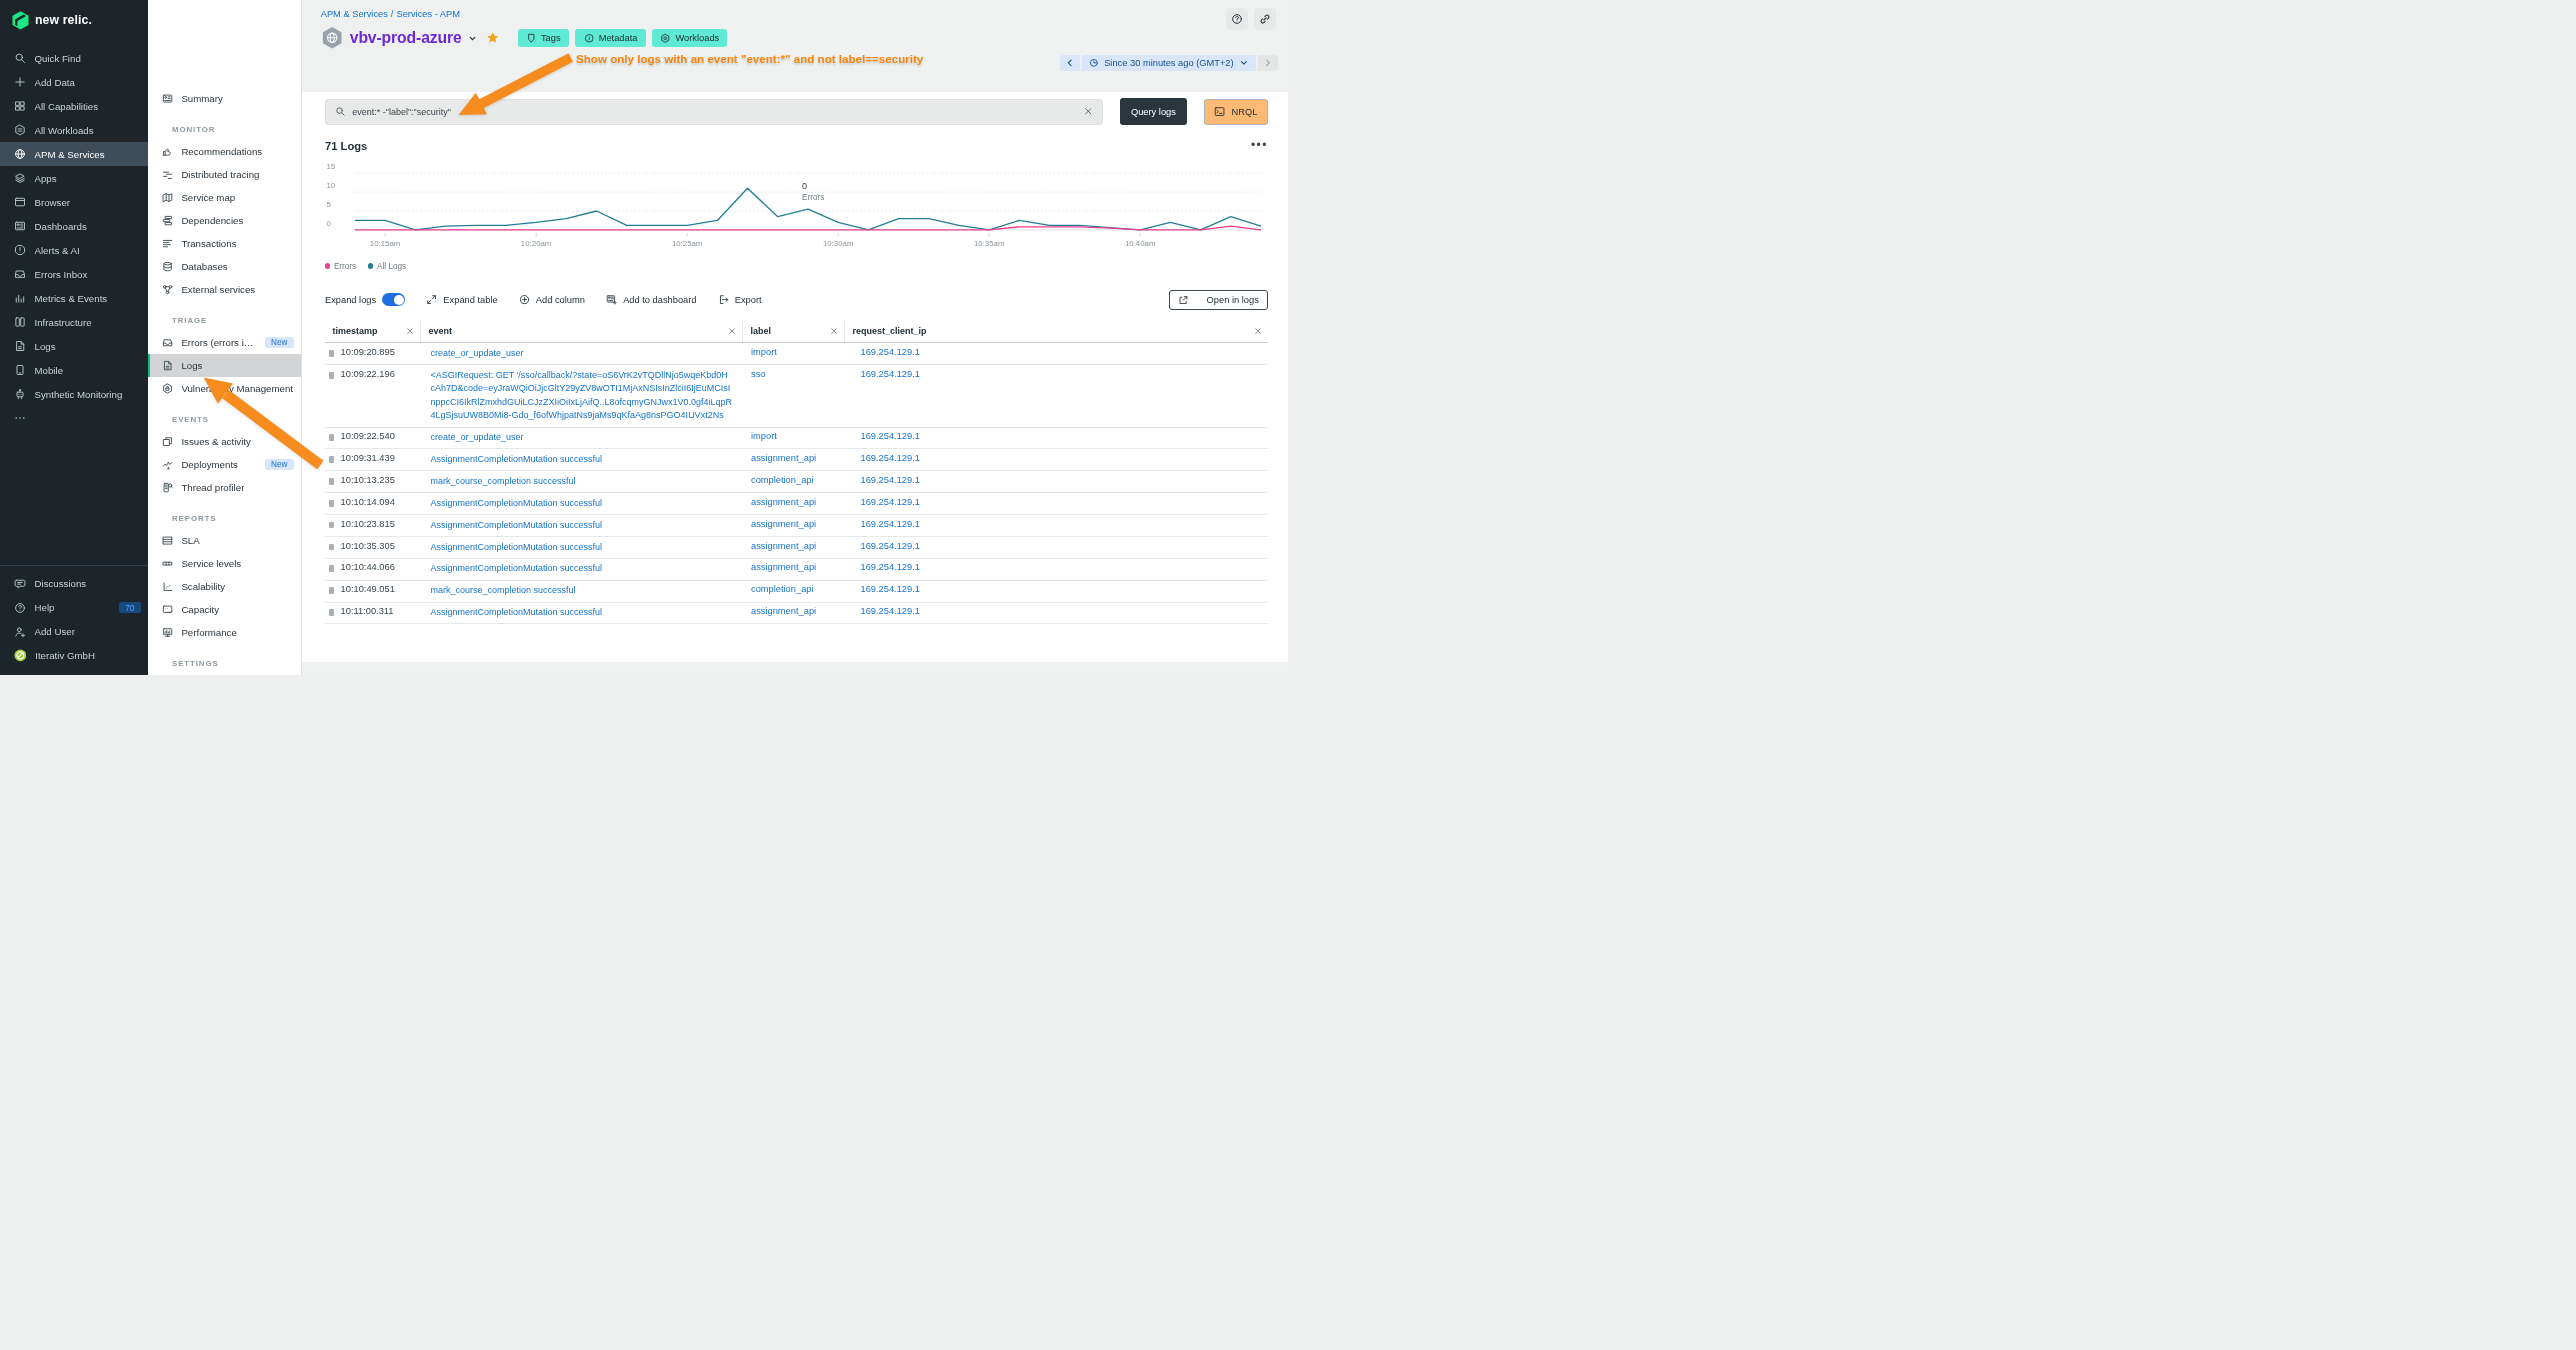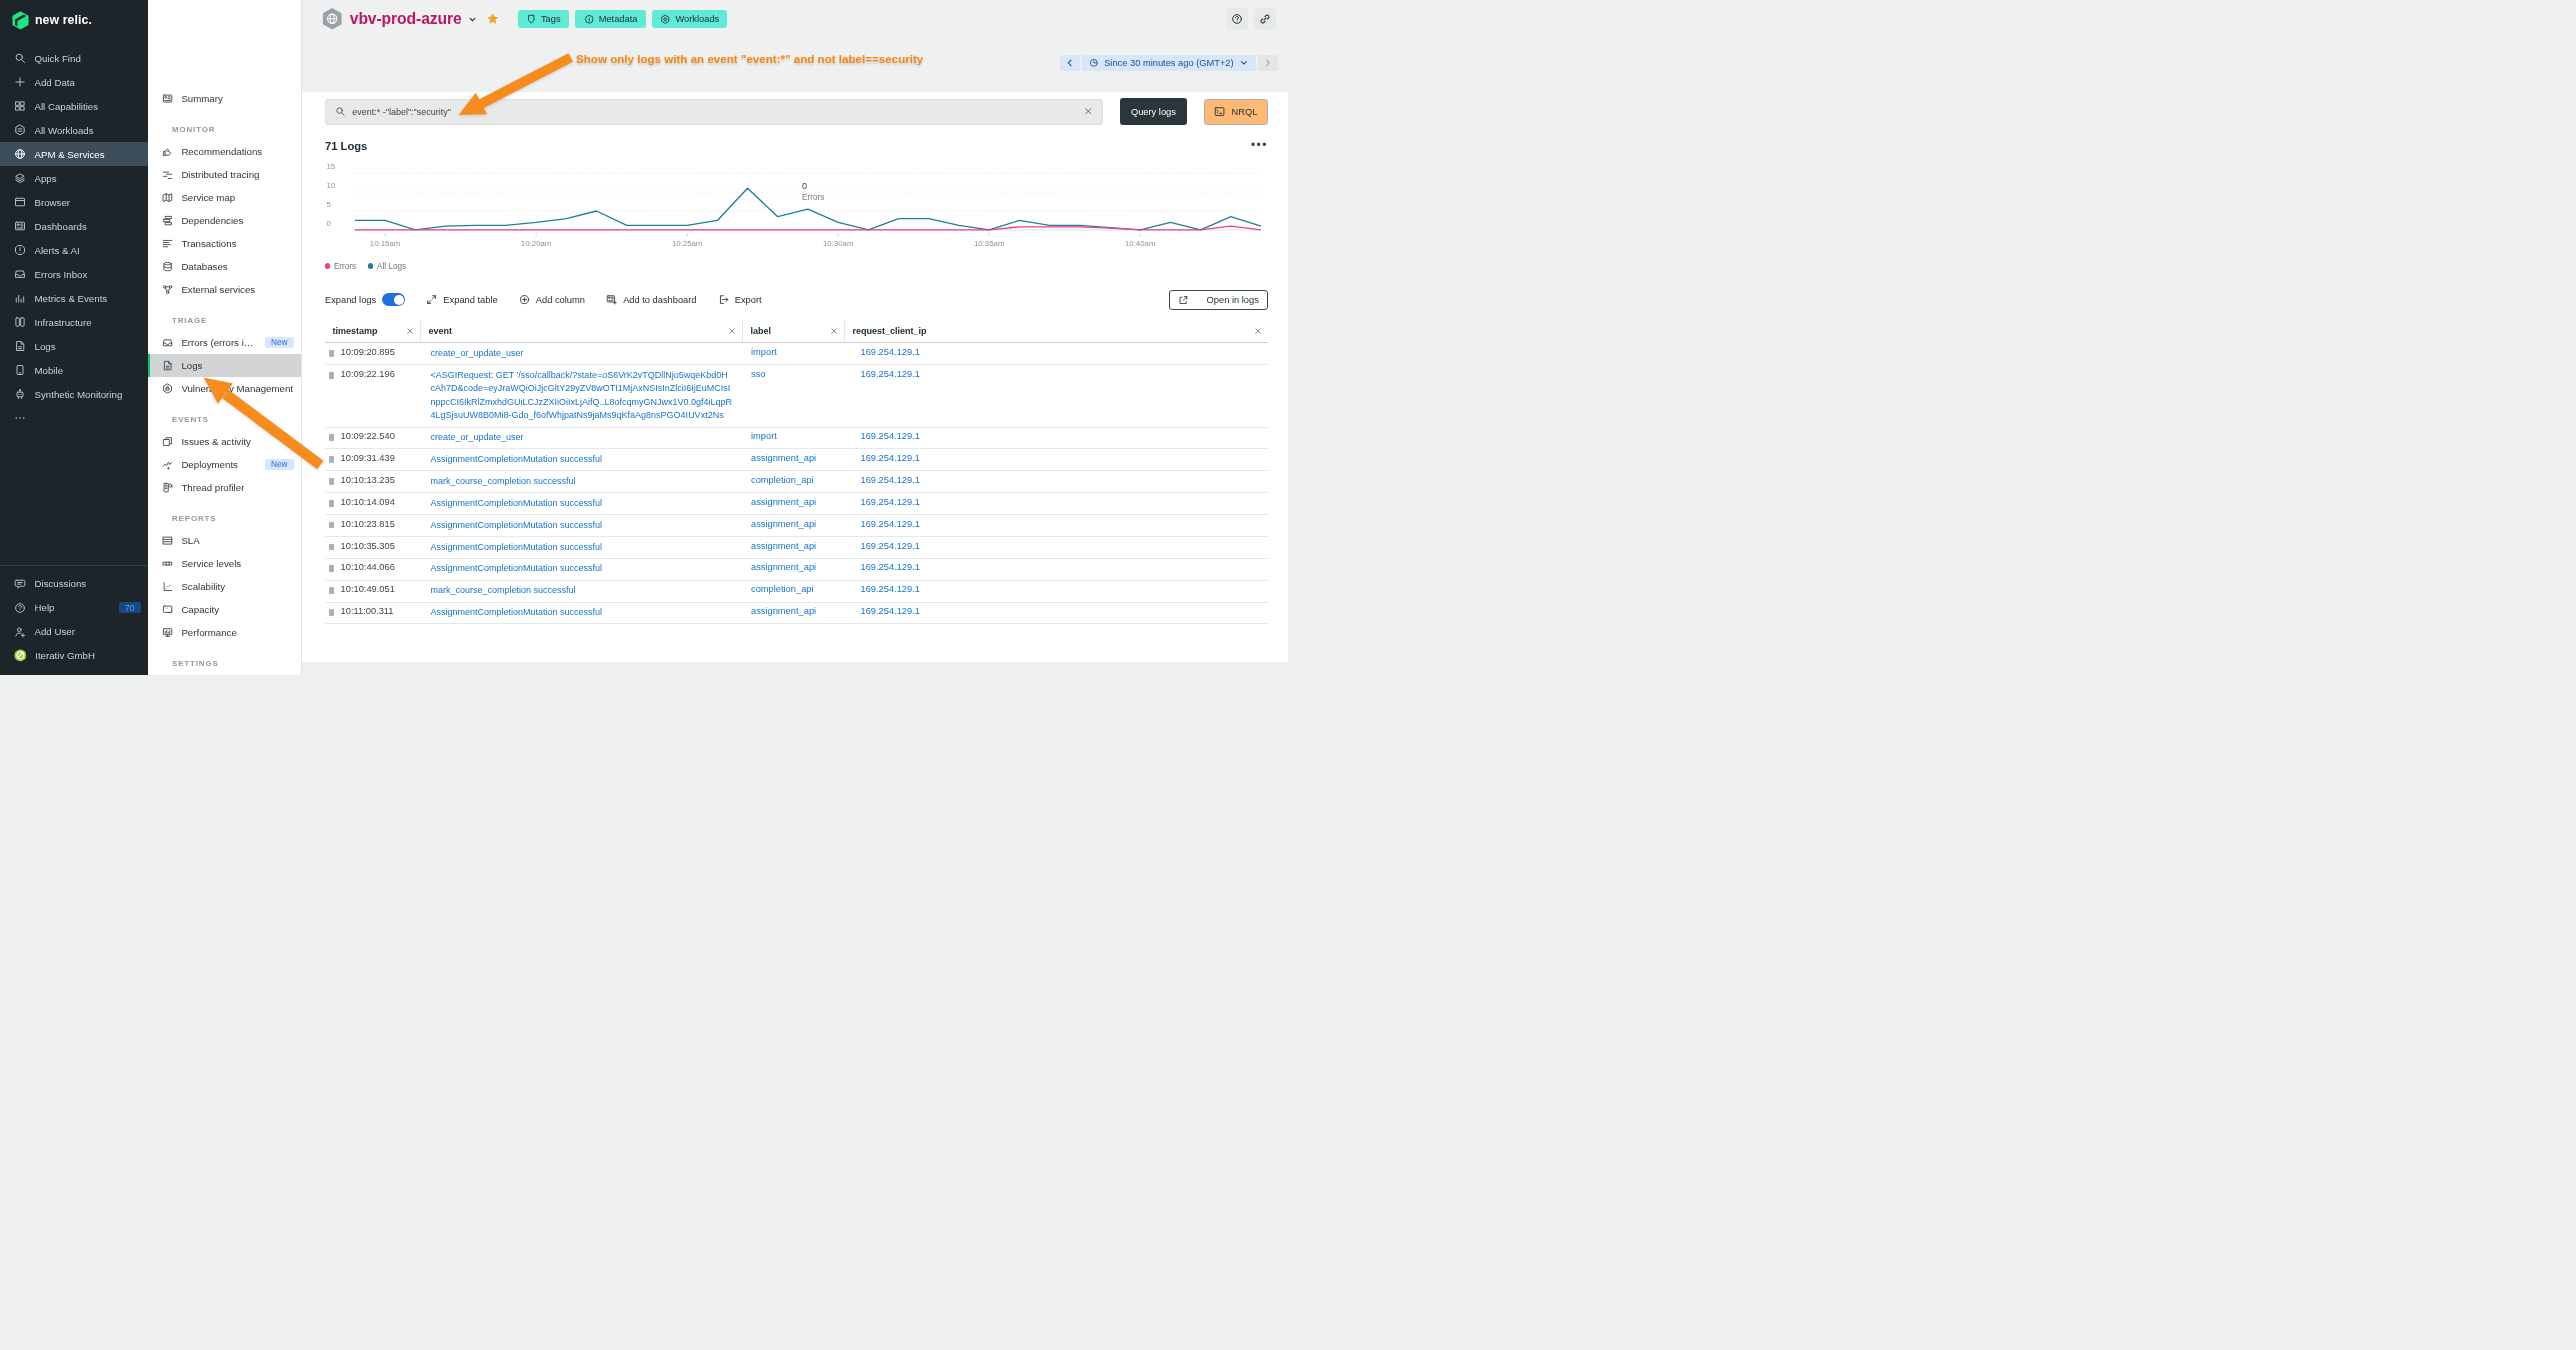--- a/index.html
+++ b/index.html
@@ -31,21 +31,21 @@
   .sub-item .lbl{overflow:hidden;text-overflow:ellipsis;}
   .sub-item.sel{background:#d2d4d5;}
   .sub-item.sel::before{content:'';position:absolute;left:0;top:0;bottom:0;width:2.2px;background:#00c67a;}
   .badge-new{margin-left:auto;background:#d8e6fb;color:#1d6fd6;font-size:8.2px;padding:1.1px 6px;border-radius:2.2px;flex-shrink:0;}
   
   .main{flex:1;position:relative;background:#eff1f1;}
   .breadcrumb{padding:9px 0 0 18.7px;font-size:9.3px;color:#1272d3;}
   .breadcrumb .sep{color:#1272d3;margin:0 3px;}
   .entity-row{display:flex;align-items:center;padding:6.7px 0 0 18.7px;gap:6.7px;}
   .hex-icon{width:22.4px;height:25px;}
-  .entity-name{font-size:15.7px;font-weight:700;color:#be185d;letter-spacing:-0.1px;}
+  .entity-name{font-size:15.7px;font-weight:700;color:#6d28d9;letter-spacing:-0.1px;}
   .chev{width:9px;height:9px;color:#222f37;}
   .star{width:13.5px;height:13.5px;margin-left:1.5px;}
   .chips{display:flex;gap:6.7px;margin-left:12px;}
   .chip{display:flex;align-items:center;gap:4.5px;background:#5eead4;border-radius:3px;padding:3.7px 8.2px;font-size:9.3px;color:#222f37;cursor:pointer;}
   .chip .ic{width:10.5px;height:10.5px;}
   .top-icons{position:absolute;top:7.5px;right:12px;display:flex;gap:6px;}
   .icon-btn{width:22px;height:22px;background:#e7e9e9;border-radius:4.5px;display:flex;align-items:center;justify-content:center;color:#222f37;cursor:pointer;}
   .icon-btn .ic{width:12px;height:12px;}
   .time-picker{position:absolute;top:55px;right:10.5px;display:flex;height:16px;font-size:9.3px;color:#174f8f;border-radius:3px;overflow:hidden;cursor:pointer;}
   .tp-seg{background:#d9e6fa;display:flex;align-items:center;justify-content:center;}
@@ -491,20 +491,23 @@
             <path d="M8 11v2M5.5 13.5h5"></path>
           </svg>
         </span>
         <span class="lbl">Performance</span>
       </div>
       <div class="sub-title">SETTINGS</div>
     </div>
 
   <div class="main">
 
+    <div class="breadcrumb">
+      <span>APM &amp; Services</span><span class="sep">/</span><span>Services - APM</span>
+    </div>
 
     <div class="entity-row">
       <svg class="hex-icon" viewBox="0 0 30 33">
         <path fill="#98a2a8" d="M15 1l12.5 7.2v14.6L15 30 2.5 22.8V8.2z"></path>
         <g fill="none" stroke="#fff" stroke-width="1.4">
           <circle cx="15" cy="15.5" r="6.2"></circle>
             <ellipse cx="15" cy="15.5" rx="2.7" ry="6.2"></ellipse>
             <path d="M8.8 15.5h12.4"></path>
         </g>
       </svg>

